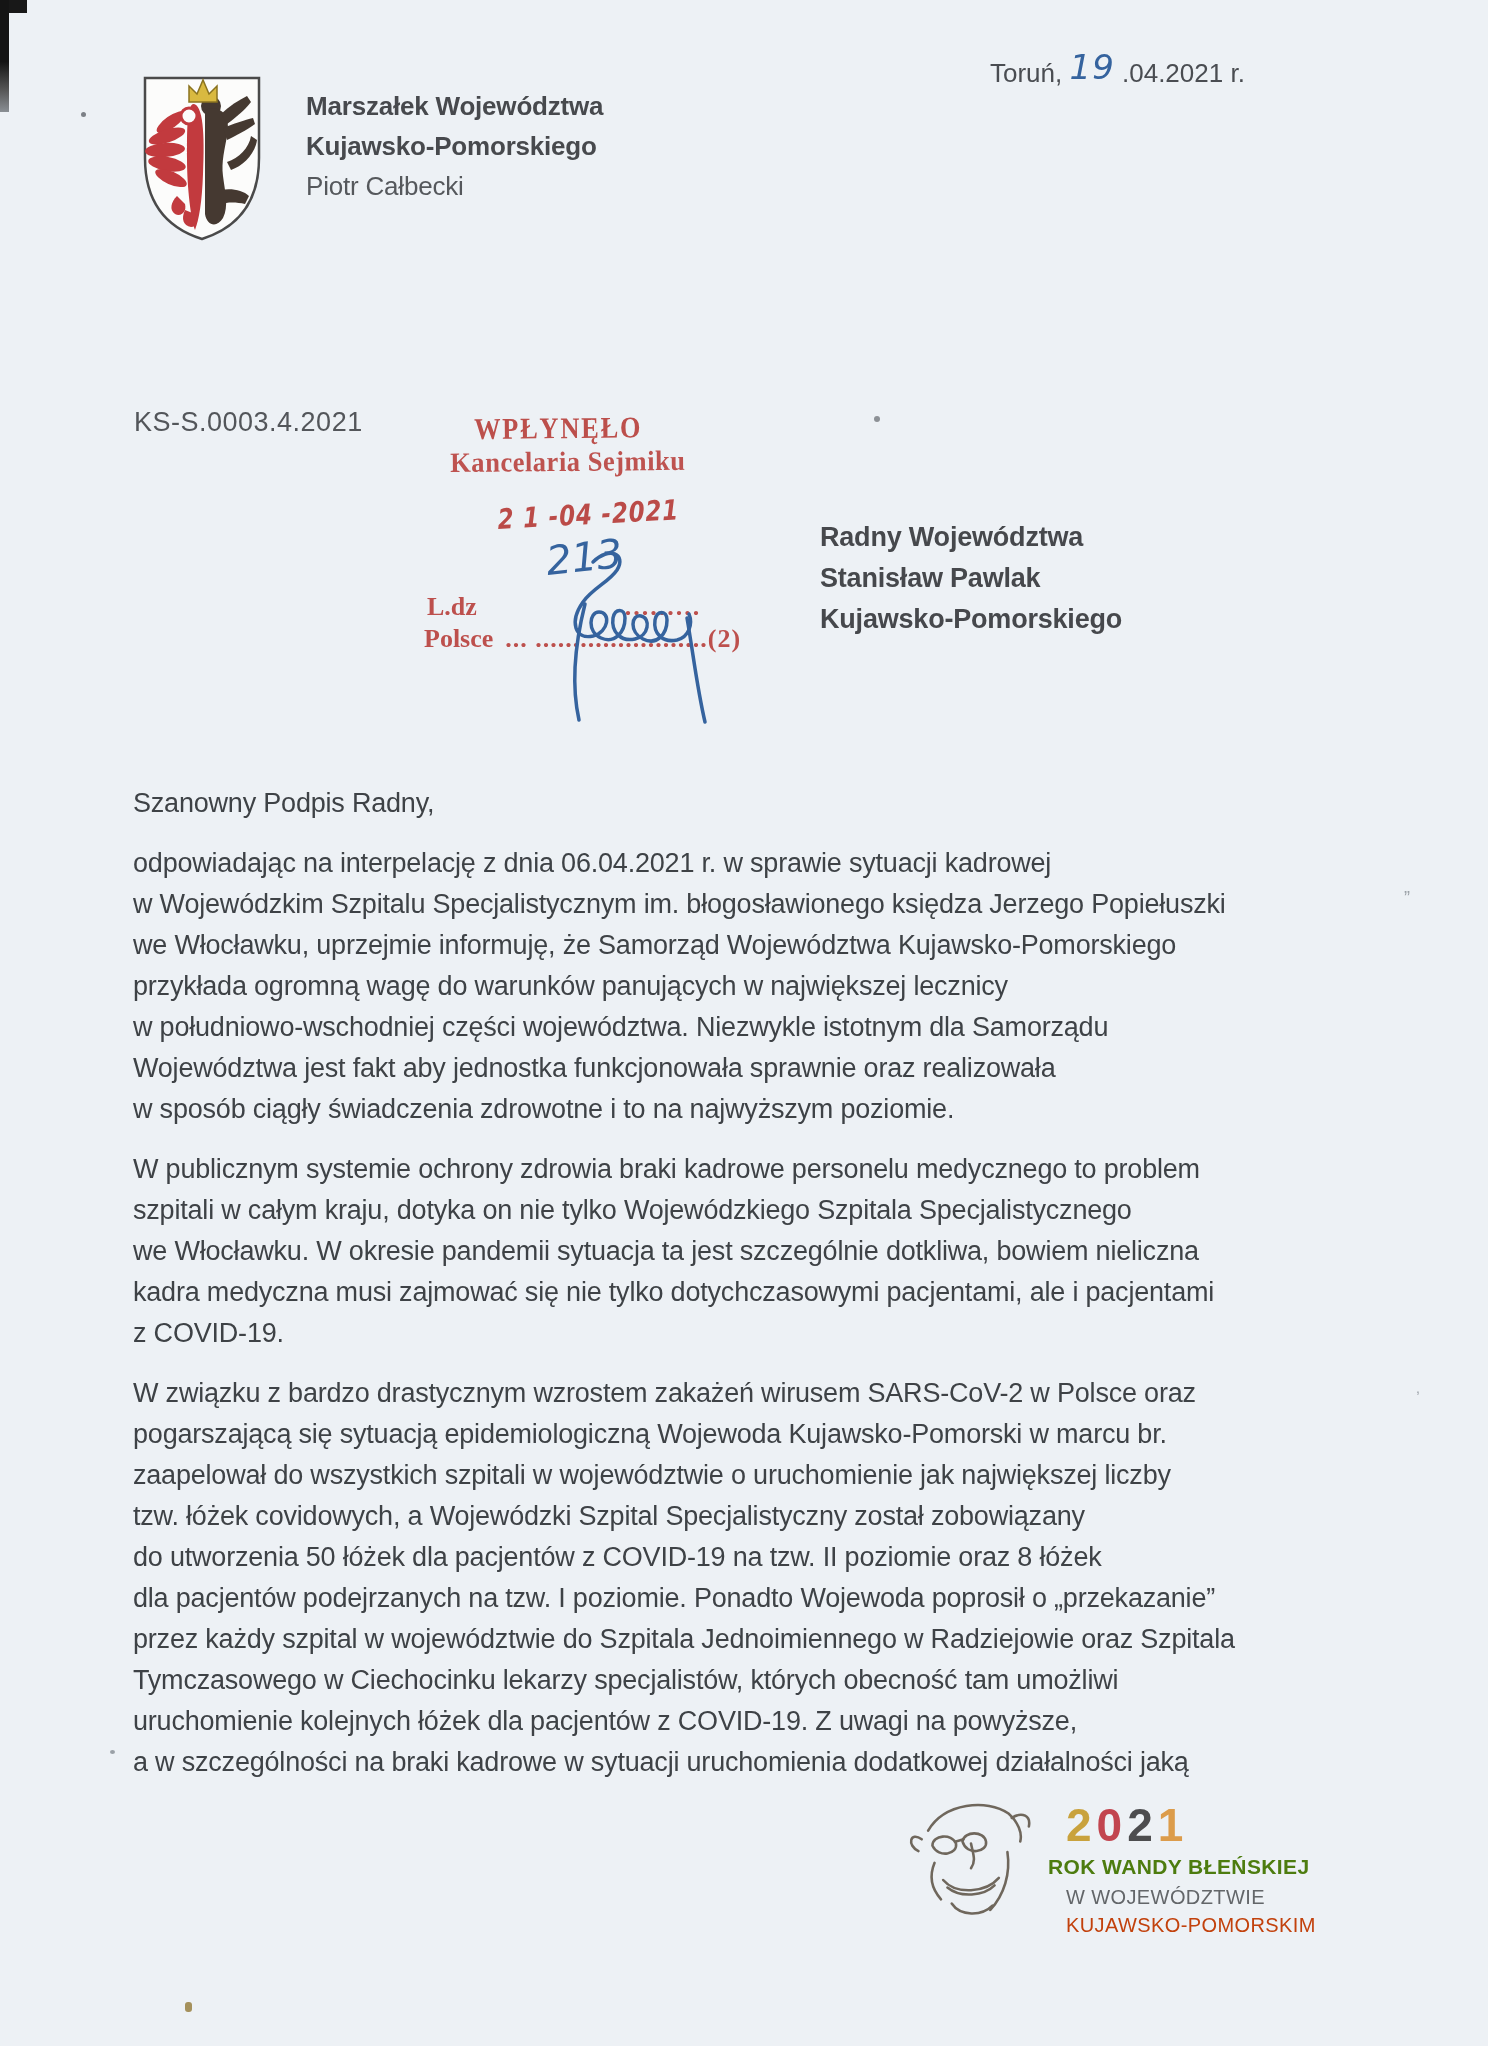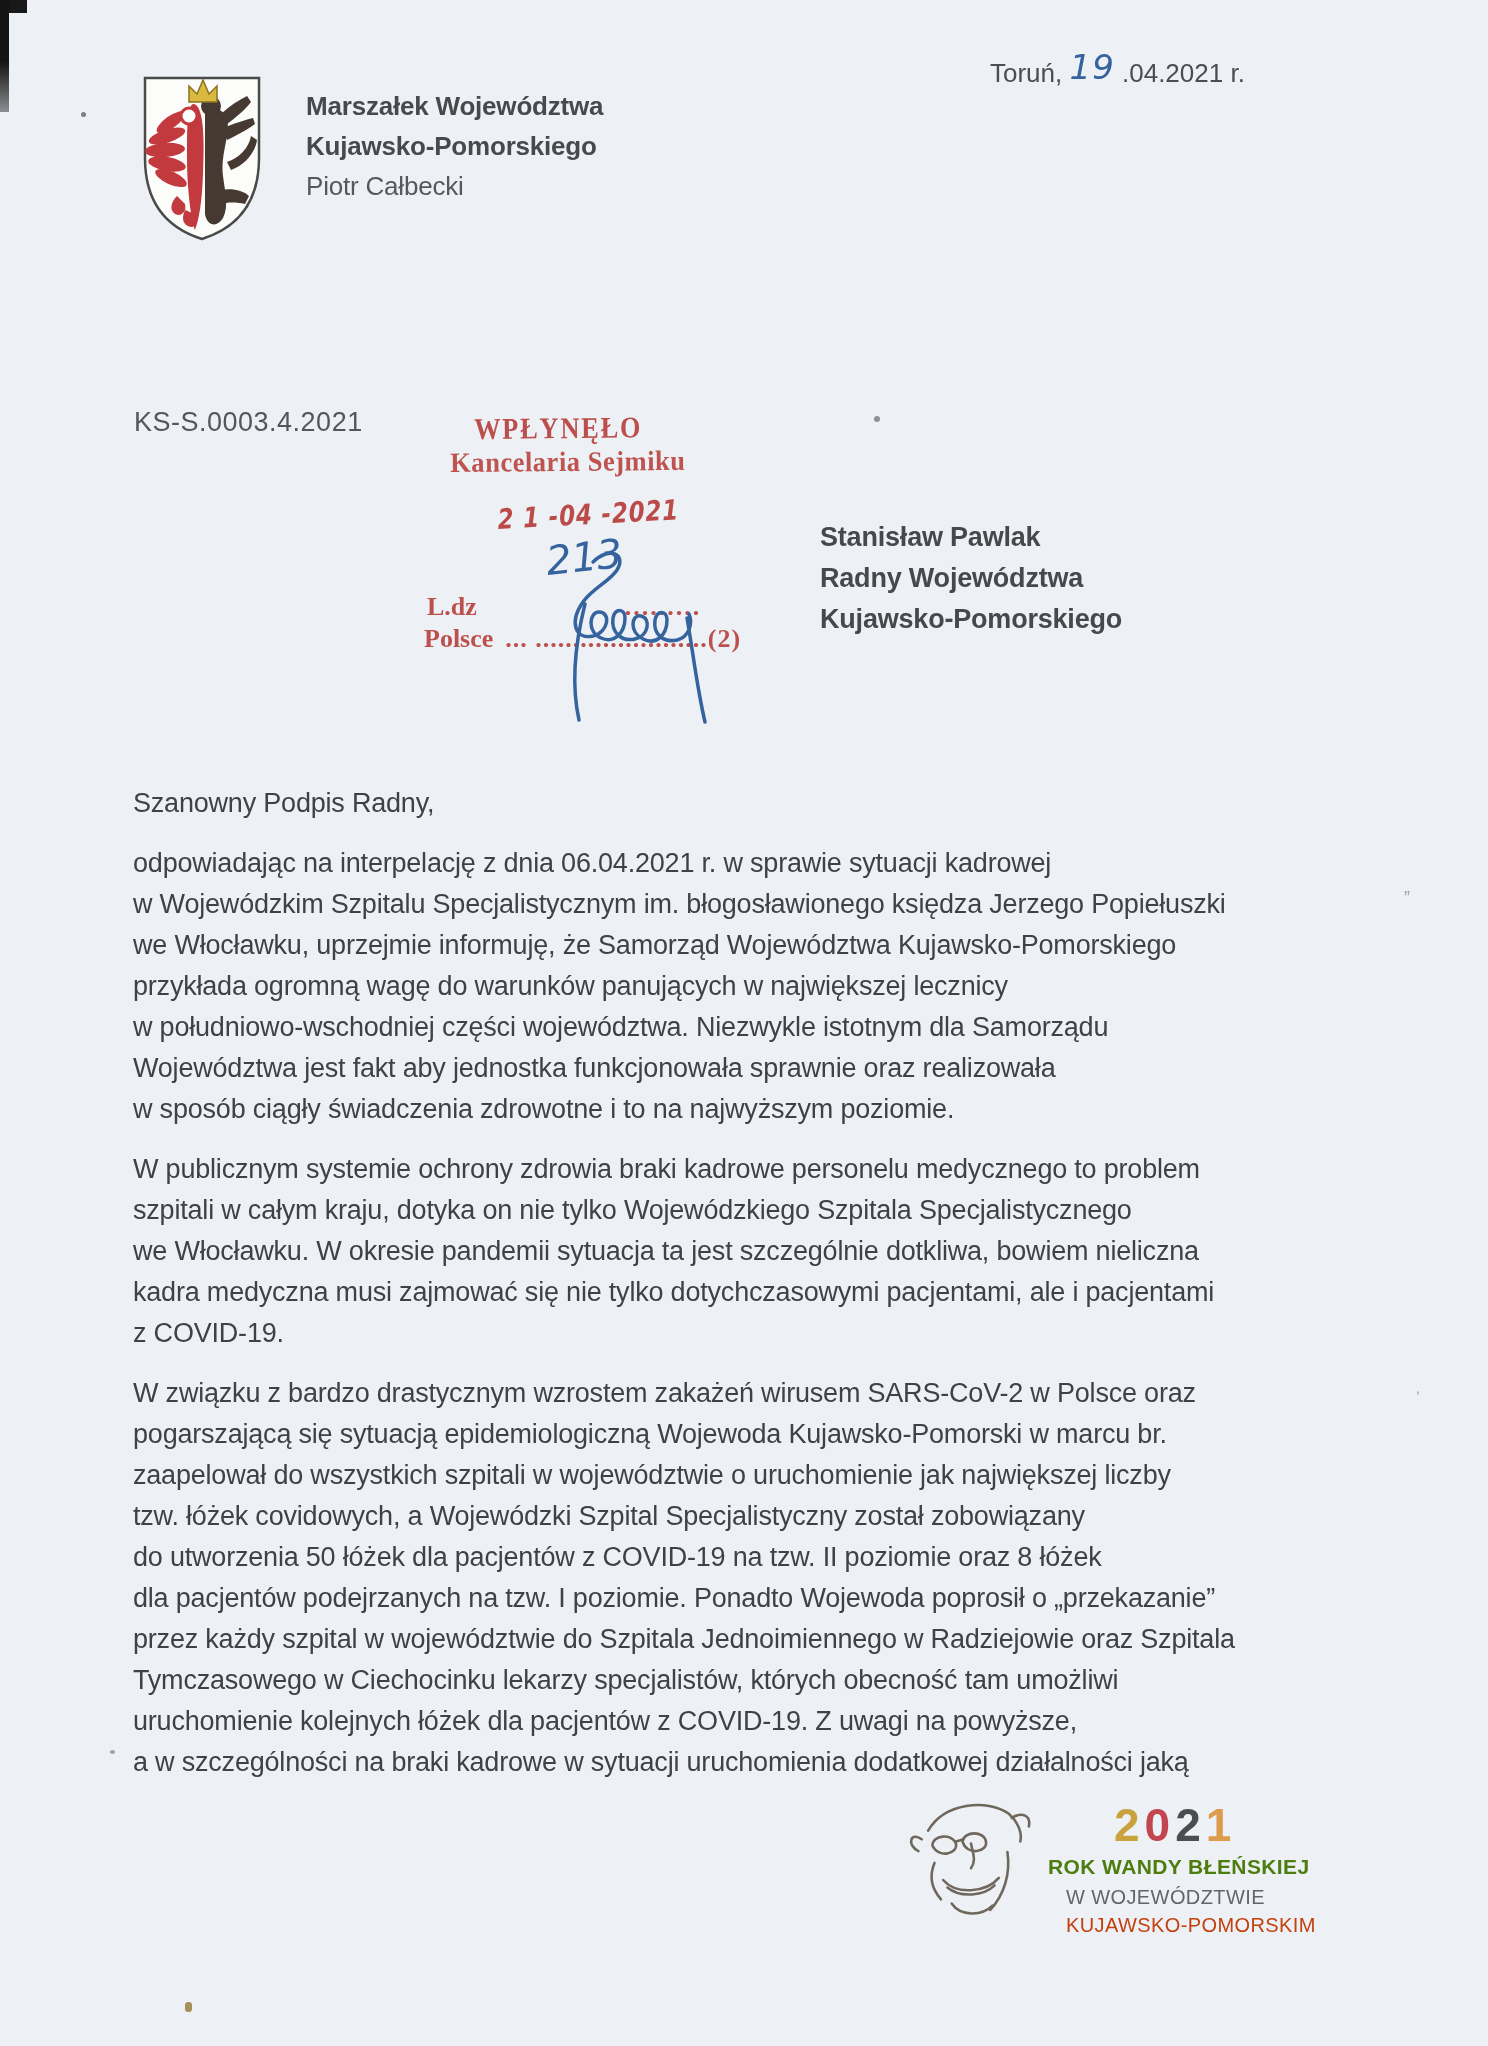--- a/index.html
+++ b/index.html
@@ -44,21 +44,21 @@
   .addressee{position:absolute;left:820px;top:517px;font-size:27px;font-weight:bold;
     color:#46484c;line-height:41px;letter-spacing:-0.2px;}
 
   
   .letter-body{position:absolute;left:133px;top:783px;width:1310px;
     font-size:27px;line-height:41px;color:#3e4246;letter-spacing:-0.2px;}
   .letter-body p{margin:0 0 19px 0;white-space:pre-line;}
 
   
   .portrait{position:absolute;left:896px;top:1790px;}
-  .year{position:absolute;left:1066px;top:1798px;font-size:46px;font-weight:bold;letter-spacing:5px;margin-left:48px;}
+  .year{position:absolute;left:1066px;top:1798px;font-size:46px;font-weight:bold;letter-spacing:5px;}
   .foot1{position:absolute;left:1008px;top:1855px;font-size:21px;font-weight:bold;color:#4d7c0f;letter-spacing:0.4px;margin-left:40px;}
   .foot2{position:absolute;left:1066px;top:1886px;font-size:20px;color:#636669;letter-spacing:0.4px;}
   .foot3{position:absolute;left:1066px;top:1914px;font-size:20px;color:#c2410c;letter-spacing:0.4px;}
 
   .faint-mark{position:absolute;color:#9aa0a6;font-size:18px;}
 </style>
 </head>
 <body>
 
 <div class="page">
@@ -125,22 +125,22 @@
 
   <div class="signature">
     <svg width="290" height="180" viewBox="0 0 290 180" fill="none" stroke="#35639e" stroke-width="3.5" stroke-linecap="round">
       <path d="M88,14 C104,-2 122,6 112,22 C104,34 88,40 78,54 C64,74 70,92 88,88 C104,84 106,64 94,64 C84,64 82,84 96,90 C110,96 120,84 120,70 C120,60 110,60 108,70 C106,84 116,94 130,91 C144,88 146,70 136,68 C126,66 124,84 138,91 C152,98 162,86 162,72 C162,62 152,62 150,72 C148,86 158,95 172,92 C184,89 188,76 184,66"></path>
       <path d="M80,56 C70,96 66,136 74,172"></path>
       <path d="M182,70 C188,104 192,140 200,174"></path>
     </svg>
   </div>
 
   <div class="addressee">
+    <div>Radny Województwa</div>
     <div>Stanisław Pawlak</div>
-    <div>Radny Województwa</div>
     <div>Kujawsko-Pomorskiego</div>
   </div>
 
   <div class="letter-body">
     <p>Szanowny Podpis Radny,</p>
     <p>odpowiadając na interpelację z dnia 06.04.2021 r. w sprawie sytuacji kadrowej
 w Wojewódzkim Szpitalu Specjalistycznym im. błogosławionego księdza Jerzego Popiełuszki
 we Włocławku, uprzejmie informuję, że Samorząd Województwa Kujawsko-Pomorskiego
 przykłada ogromną wagę do warunków panujących w największej lecznicy
 w południowo-wschodniej części województwa. Niezwykle istotnym dla Samorządu

